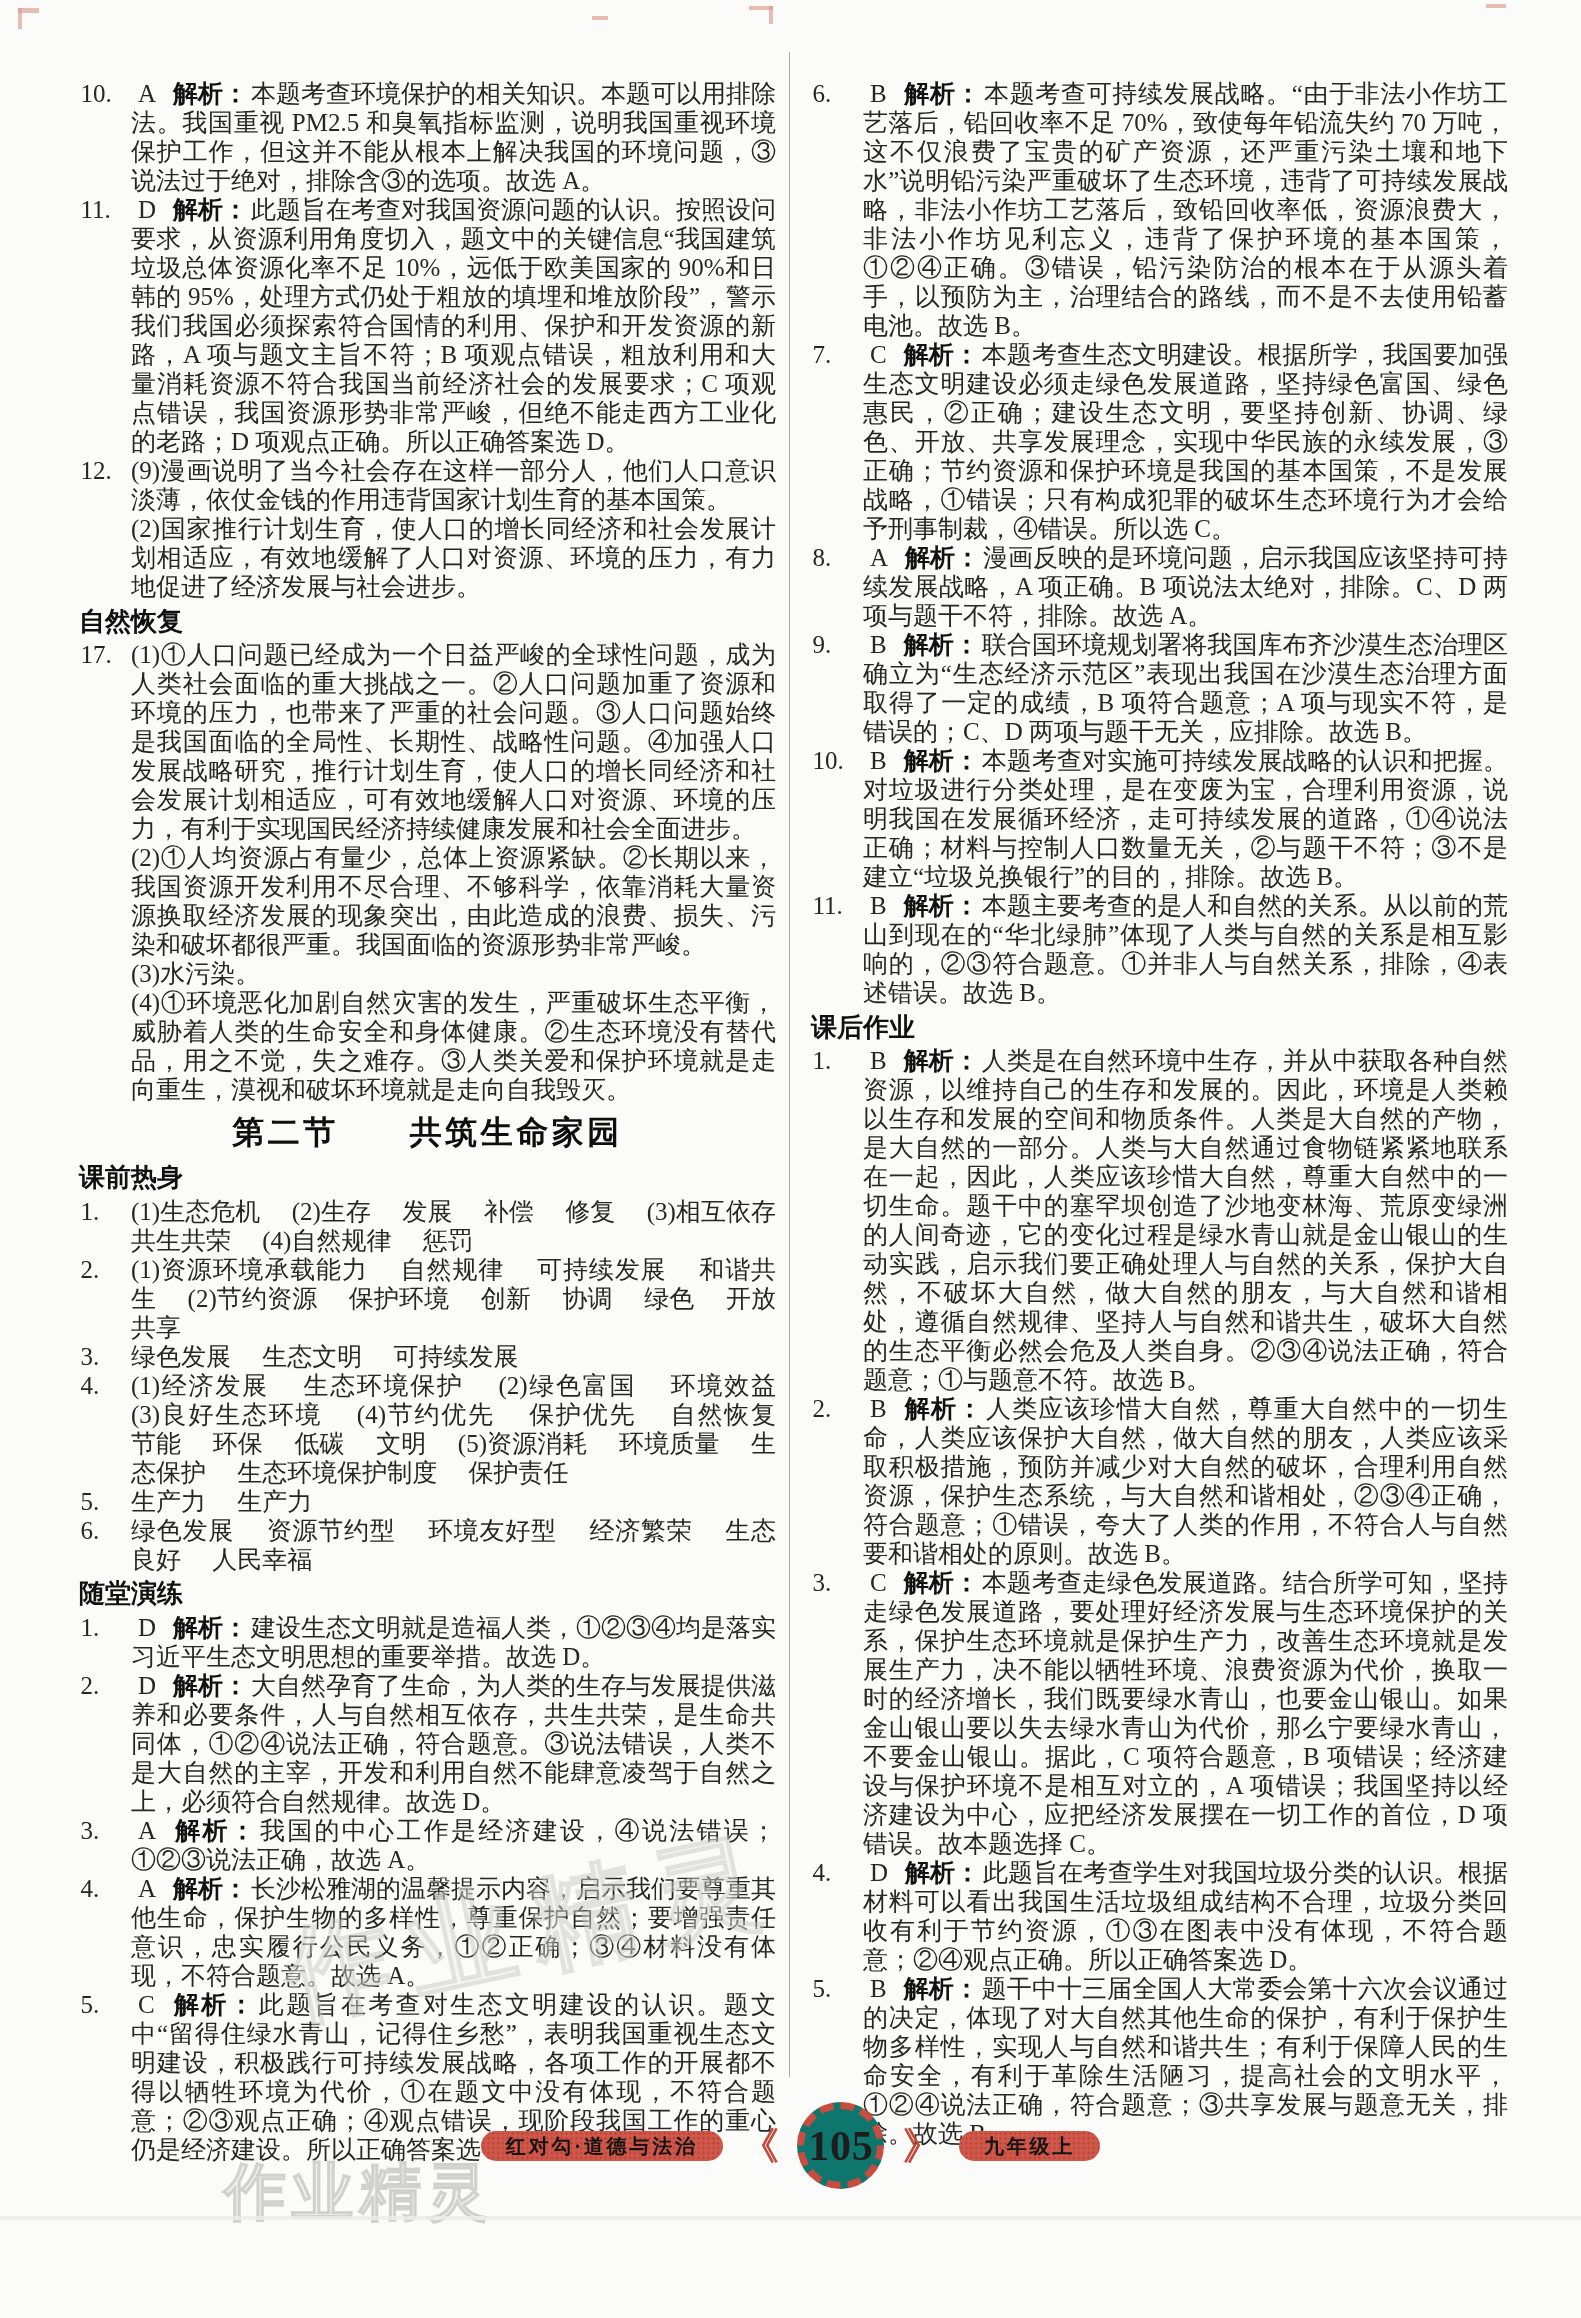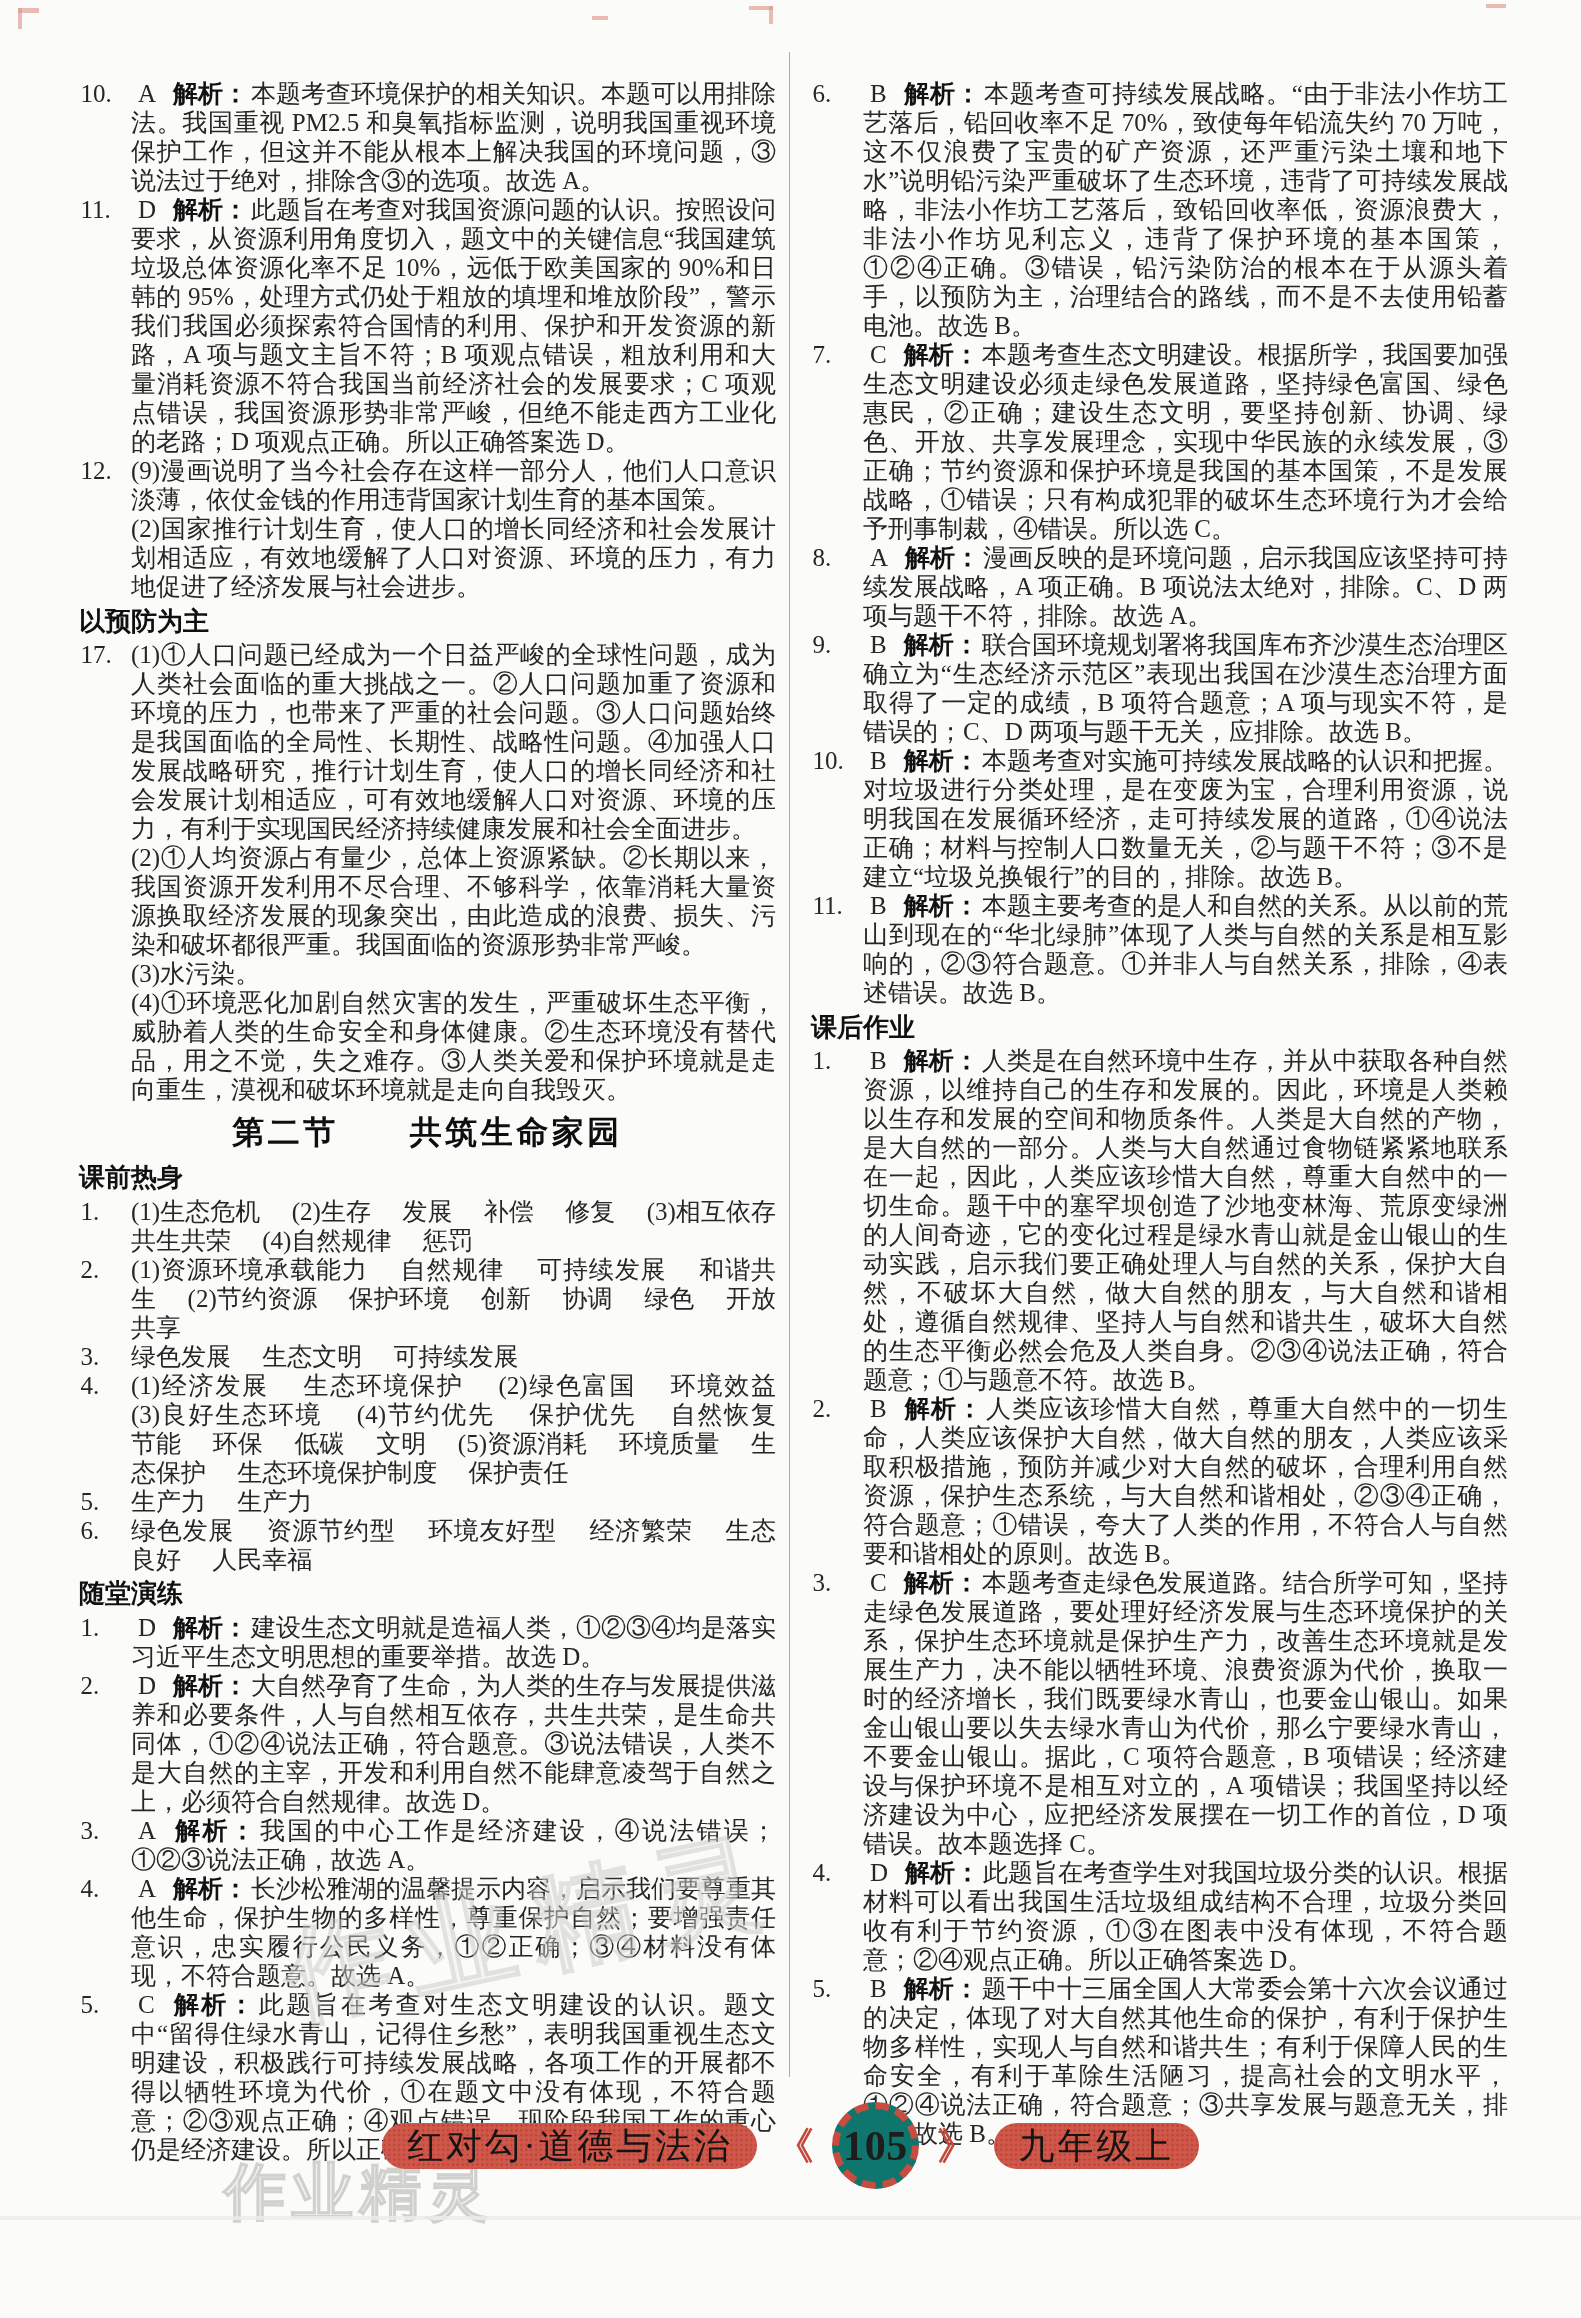--- a/index.html
+++ b/index.html
@@ -52,21 +52,21 @@
 
   
   .footer{
     position:absolute;top:2102px;left:0;width:1581px;
     display:flex;justify-content:center;align-items:center;gap:18.3px;
   }
   .pill{
     background:#d0584b;
     background-image:radial-gradient(#b84437 1px, rgba(0,0,0,0) 1.1px);
     background-size:4.9px 4.9px;
-    color:#141414;font-weight:400;font-size:36px;line-height:1;
+    color:#141414;font-weight:700;font-size:20px;line-height:1;
     padding:5px 25px;border-radius:31px;letter-spacing:2.8px;
   }
   .gmark{color:#c2493c;font-size:38px;font-weight:700;line-height:1;}
   .ring{
     width:73px;height:73px;border:7.7px dashed #c64d40;border-radius:50%;
     background:#0f766e;display:flex;align-items:center;justify-content:center;
   }
   .ring span{font-size:42px;font-weight:700;color:#1d1d1d;letter-spacing:0.7px;}
 
   
@@ -107,21 +107,21 @@
           <p><span class="ans">D</span><b class="tag">解析：</b>此题旨在考查对我国资源问题的认识。按照设问要求，从资源利用角度切入，题文中的关键信息“我国建筑垃圾总体资源化率不足 10%，远低于欧美国家的 90%和日韩的 95%，处理方式仍处于粗放的填埋和堆放阶段”，警示我们我国必须探索符合国情的利用、保护和开发资源的新路，A 项与题文主旨不符；B 项观点错误，粗放利用和大量消耗资源不符合我国当前经济社会的发展要求；C 项观点错误，我国资源形势非常严峻，但绝不能走西方工业化的老路；D 项观点正确。所以正确答案选 D。</p>
         </div>
       </div>
       <div class="item">
         <span class="n">12.</span>
         <div class="b">
           <p>(9)漫画说明了当今社会存在这样一部分人，他们人口意识淡薄，依仗金钱的作用违背国家计划生育的基本国策。</p>
           <p>(2)国家推行计划生育，使人口的增长同经济和社会发展计划相适应，有效地缓解了人口对资源、环境的压力，有力地促进了经济发展与社会进步。</p>
         </div>
       </div>
-      <div class="hdr">以预防为主</div>
+      <div class="hdr">自然恢复</div>
       <div class="item">
         <span class="n">17.</span>
         <div class="b">
           <p>(1)①人口问题已经成为一个日益严峻的全球性问题，成为人类社会面临的重大挑战之一。②人口问题加重了资源和环境的压力，也带来了严重的社会问题。③人口问题始终是我国面临的全局性、长期性、战略性问题。④加强人口发展战略研究，推行计划生育，使人口的增长同经济和社会发展计划相适应，可有效地缓解人口对资源、环境的压力，有利于实现国民经济持续健康发展和社会全面进步。</p>
           <p>(2)①人均资源占有量少，总体上资源紧缺。②长期以来，我国资源开发利用不尽合理、不够科学，依靠消耗大量资源换取经济发展的现象突出，由此造成的浪费、损失、污染和破坏都很严重。我国面临的资源形势非常严峻。</p>
           <p>(3)水污染。</p>
           <p>(4)①环境恶化加剧自然灾害的发生，严重破坏生态平衡，威胁着人类的生命安全和身体健康。②生态环境没有替代品，用之不觉，失之难存。③人类关爱和保护环境就是走向重生，漠视和破坏环境就是走向自我毁灭。</p>
         </div>
       </div>
       <div class="stitle">第二节　　共筑生命家园</div>

